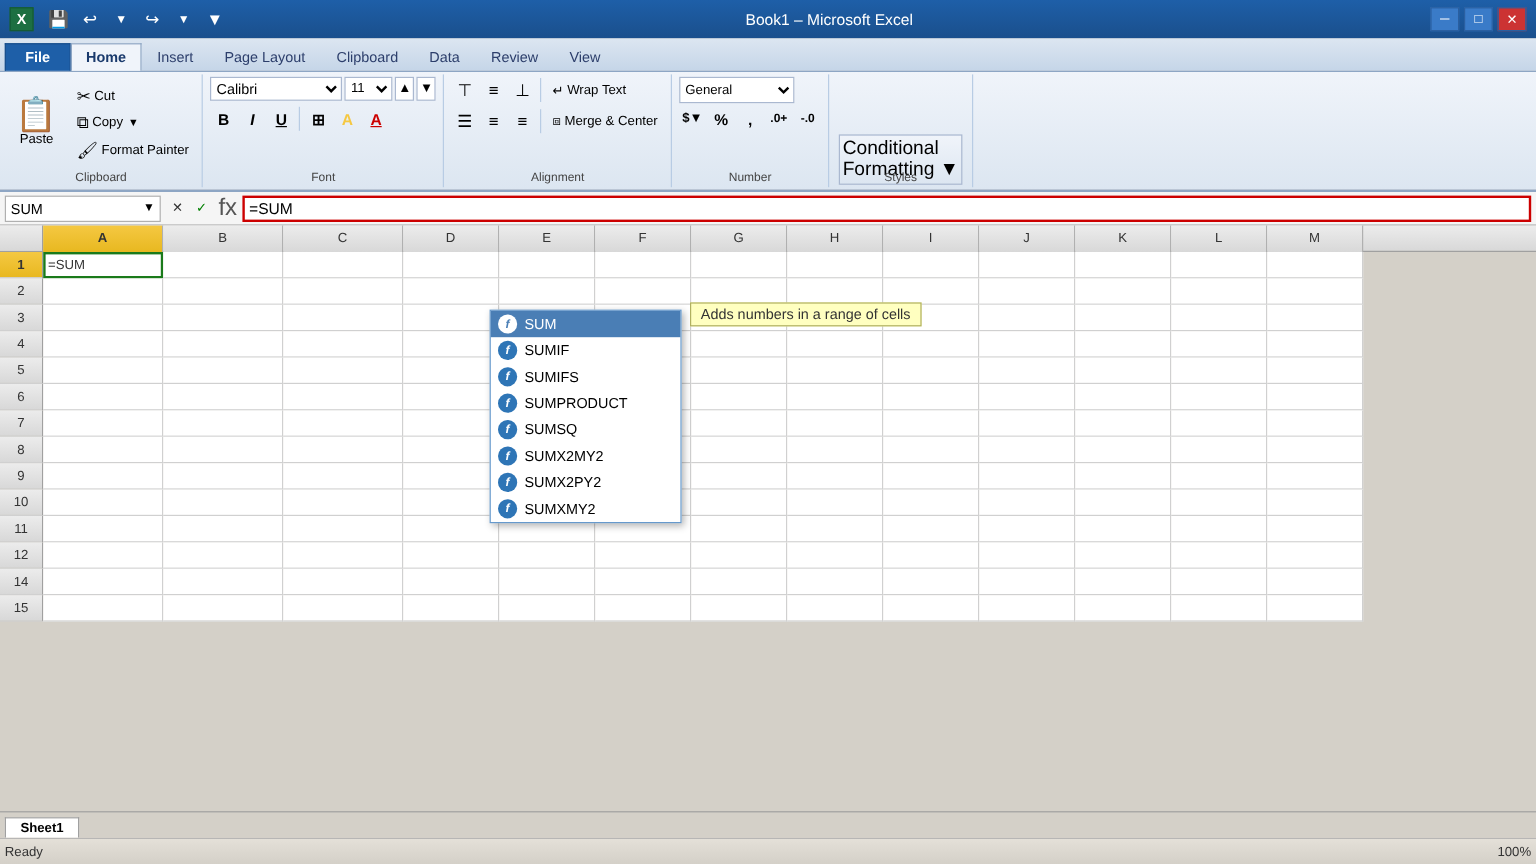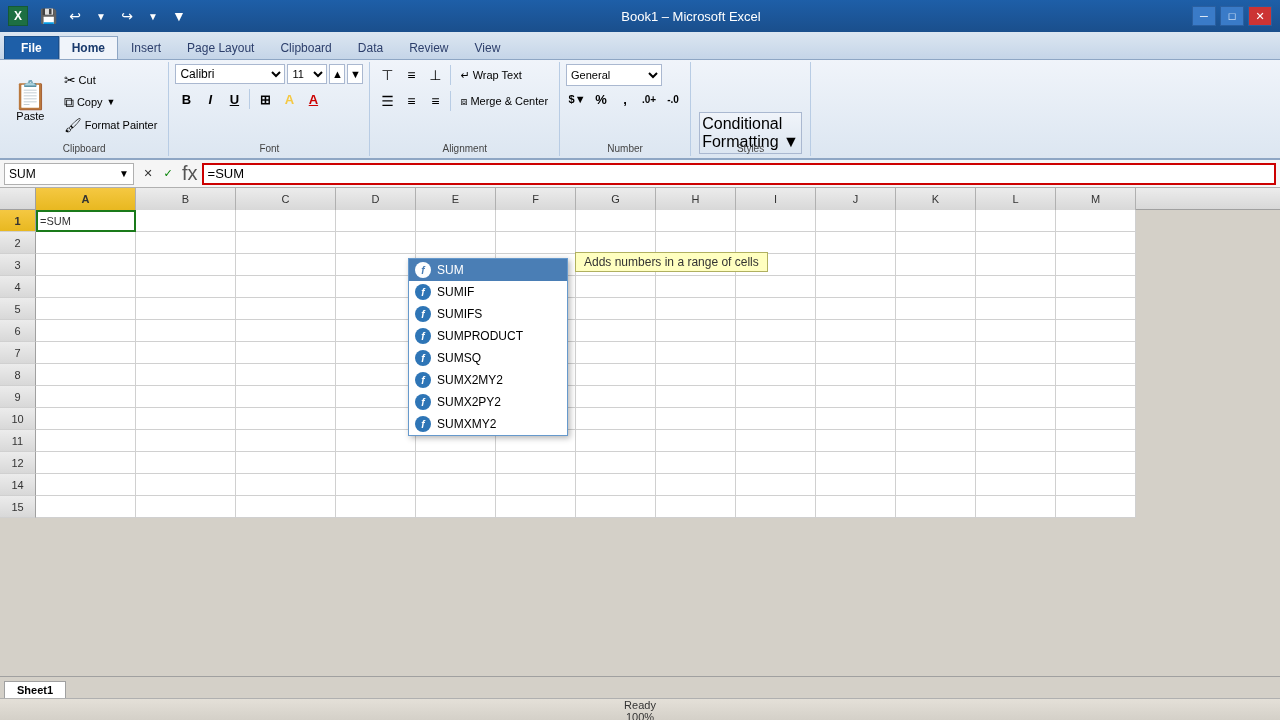--- a/index.html
+++ b/index.html
@@ -283,26 +283,25 @@
       margin-right: 2px;
     }
     .sheet-tab.active { background: white; font-weight: bold; }
 
     
     #statusbar {
       height: 22px;
       background: linear-gradient(to bottom, #e4e0d8, #d4d0c8);
       display: flex;
       align-items: center;
-      padding: 0 20px;
+      padding: 0 4px;
       font-size: 11px;
       color: #333;
       border-top: 1px solid #b0b0b0;
       justify-content: space-between;
-      flex-direction: column;
     }
     .wrap-btn { display: flex; align-items: center; gap: 3px; font-size: 11px; cursor: pointer; padding: 1px 4px; border: 1px solid transparent; white-space: nowrap; }
 
     .group-bottom-label {
       font-size: 10px; color: #444; text-align: center; width: 100%;
       position: absolute; bottom: 2px; left: 0;
     }
   </style>
 </head>
 <body>

